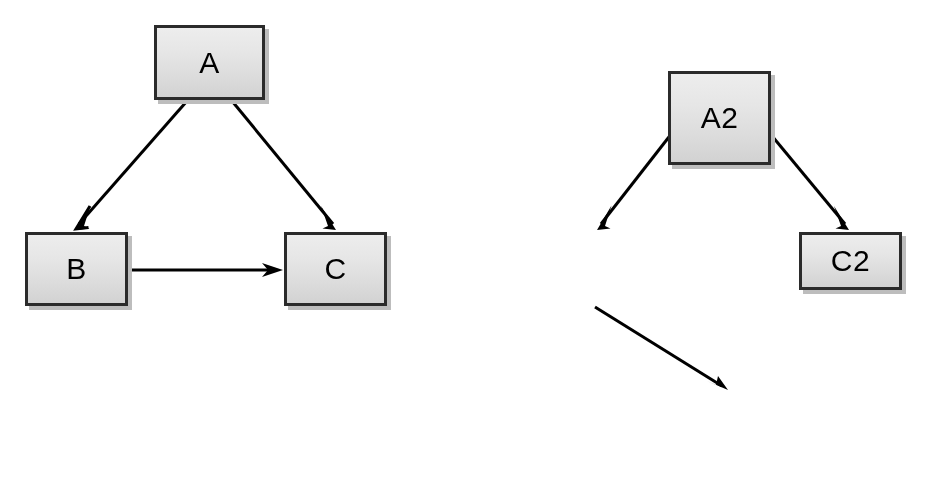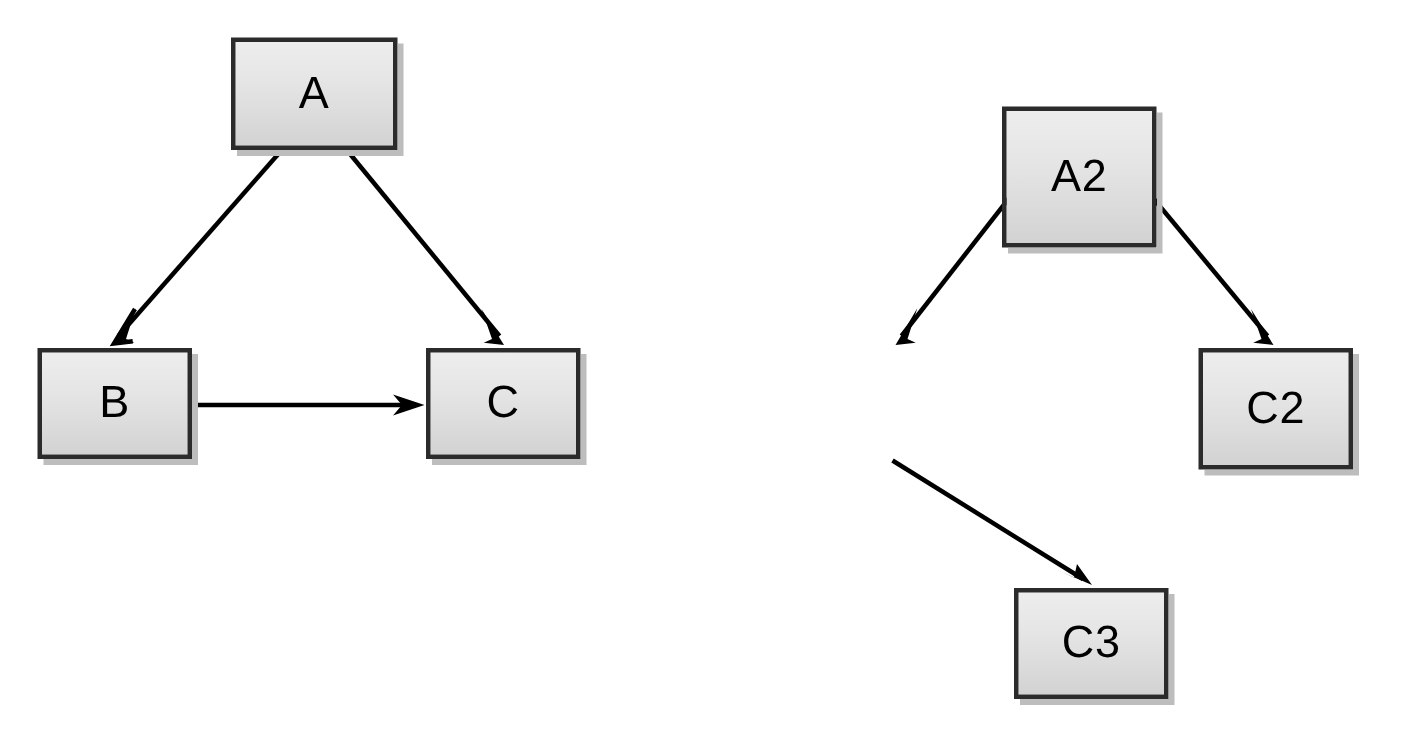--- a/index.html
+++ b/index.html
@@ -93,21 +93,18 @@
 
   <div class="node" style="left:284px; top:232px; width:103px; height:74px;">
     <span class="node-label">C</span>
   </div>
 
   <div class="node" style="left:668px; top:25px; width:103px; height:94px;margin-top:46px;">
     <span class="node-label">A2</span>
   </div>
 
 
-  <div class="node" style="left:799px; top:232px; width:103px; height:81px;">
+  <div class="node" style="left:799px; top:232px; width:103px; height:58px;">
     <span class="node-label">C2</span>
   </div>
 
-  <div class="node" style="left:676px; top:392px; width:103px; height:74px;">
-    <span class="node-label">C3</span>
-  </div>
 
 </div>
 
 </body></html>

